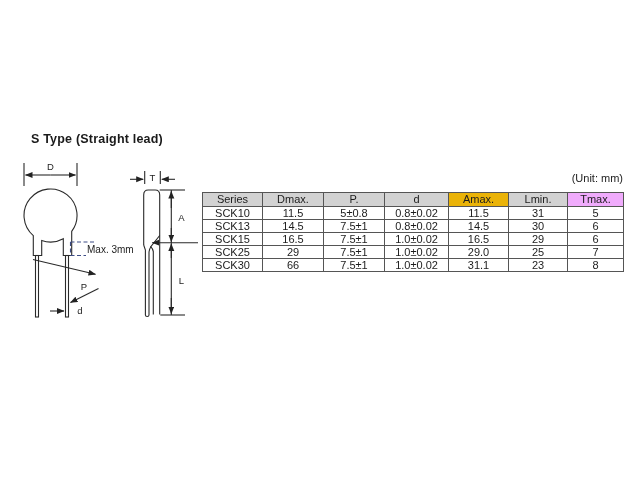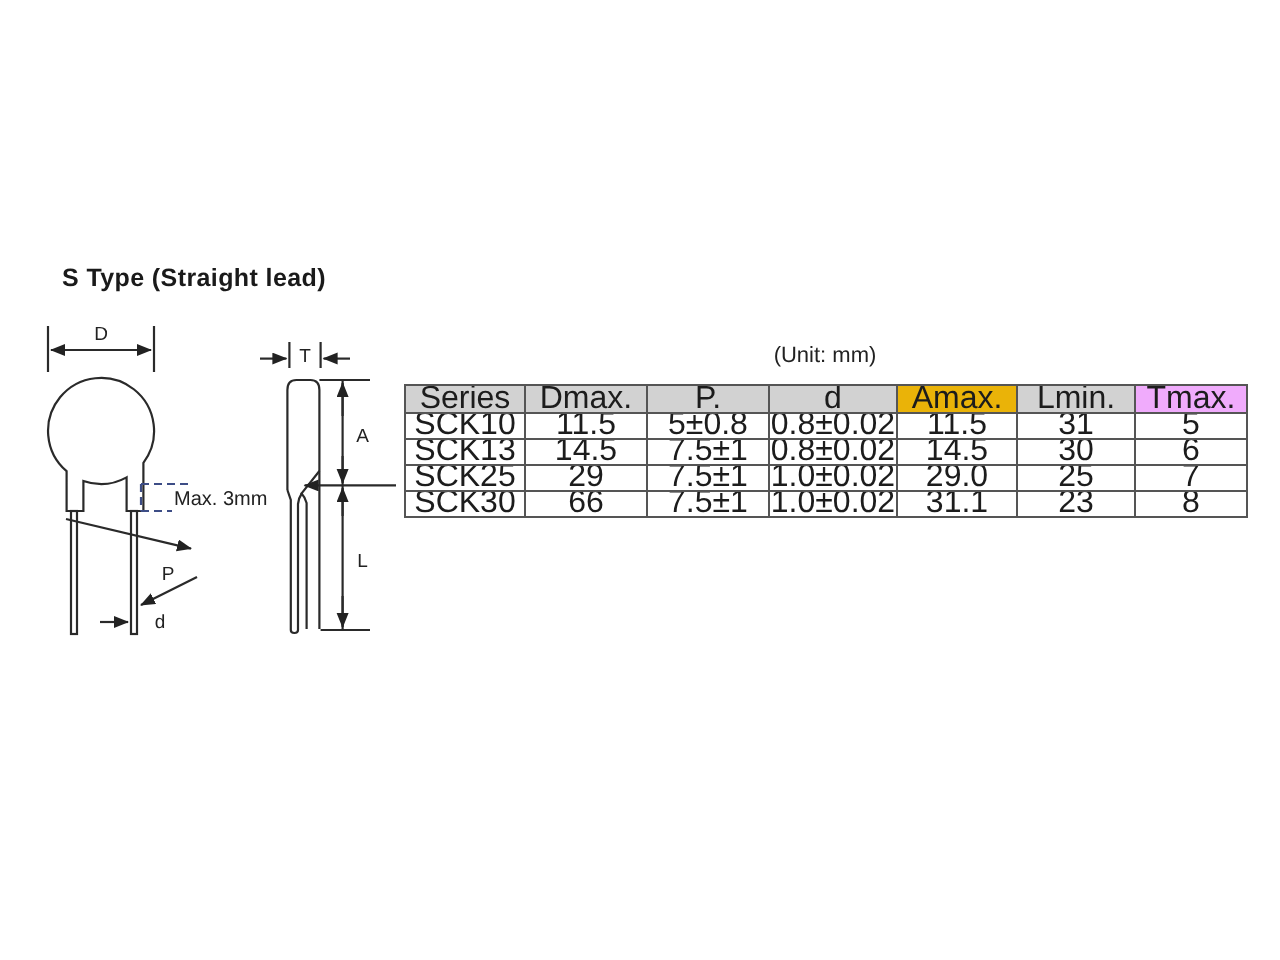--- a/index.html
+++ b/index.html
@@ -13,33 +13,33 @@
   .canvas{position:relative;width:640px;height:480px;background:#fff;}
 
   .doc-title{
     position:absolute;left:31px;top:132px;
     font-size:12.5px;font-weight:bold;color:#1a1a1a;
     letter-spacing:0.2px;
   }
 
   .unit-note{
     position:absolute;left:202px;top:172px;width:421px;
-    text-align:center;font-size:11px;color:#222;
+    text-align:right;font-size:11px;color:#222;
   }
 
   svg.diagram{position:absolute;left:0;top:0;}
   svg text{font-family:"Liberation Sans", sans-serif;fill:#222;}
   .dimlabel{font-size:9.5px;}
   .coatlabel{font-size:10px;}
 
   .spec-table{
     position:absolute;left:202px;top:192px;
     border-collapse:collapse;
     table-layout:fixed;
-    font-size:16px;color:#1c1c1c;
+    font-size:11px;color:#1c1c1c;
     border:1.5px solid #333;
   }
   .spec-table th,.spec-table td{
     border:1px solid #555;
     text-align:center;vertical-align:middle;
     padding:0;height:12px;line-height:12px;
     font-weight:normal;white-space:nowrap;
     overflow:hidden;
   }
   .spec-table th{height:13px;line-height:13px;}
@@ -165,20 +165,29 @@
         <tr>
           <td>SCK13</td>
           <td>14.5</td>
           <td>7.5±1</td>
           <td>0.8±0.02</td>
           <td>14.5</td>
           <td>30</td>
           <td>6</td>
         </tr>
         <tr>
+          <td>SCK15</td>
+          <td>16.5</td>
+          <td>7.5±1</td>
+          <td>1.0±0.02</td>
+          <td>16.5</td>
+          <td>29</td>
+          <td>6</td>
+        </tr>
+        <tr>
           <td>SCK25</td>
           <td>29</td>
           <td>7.5±1</td>
           <td>1.0±0.02</td>
           <td>29.0</td>
           <td>25</td>
           <td>7</td>
         </tr>
         <tr>
           <td>SCK30</td>

